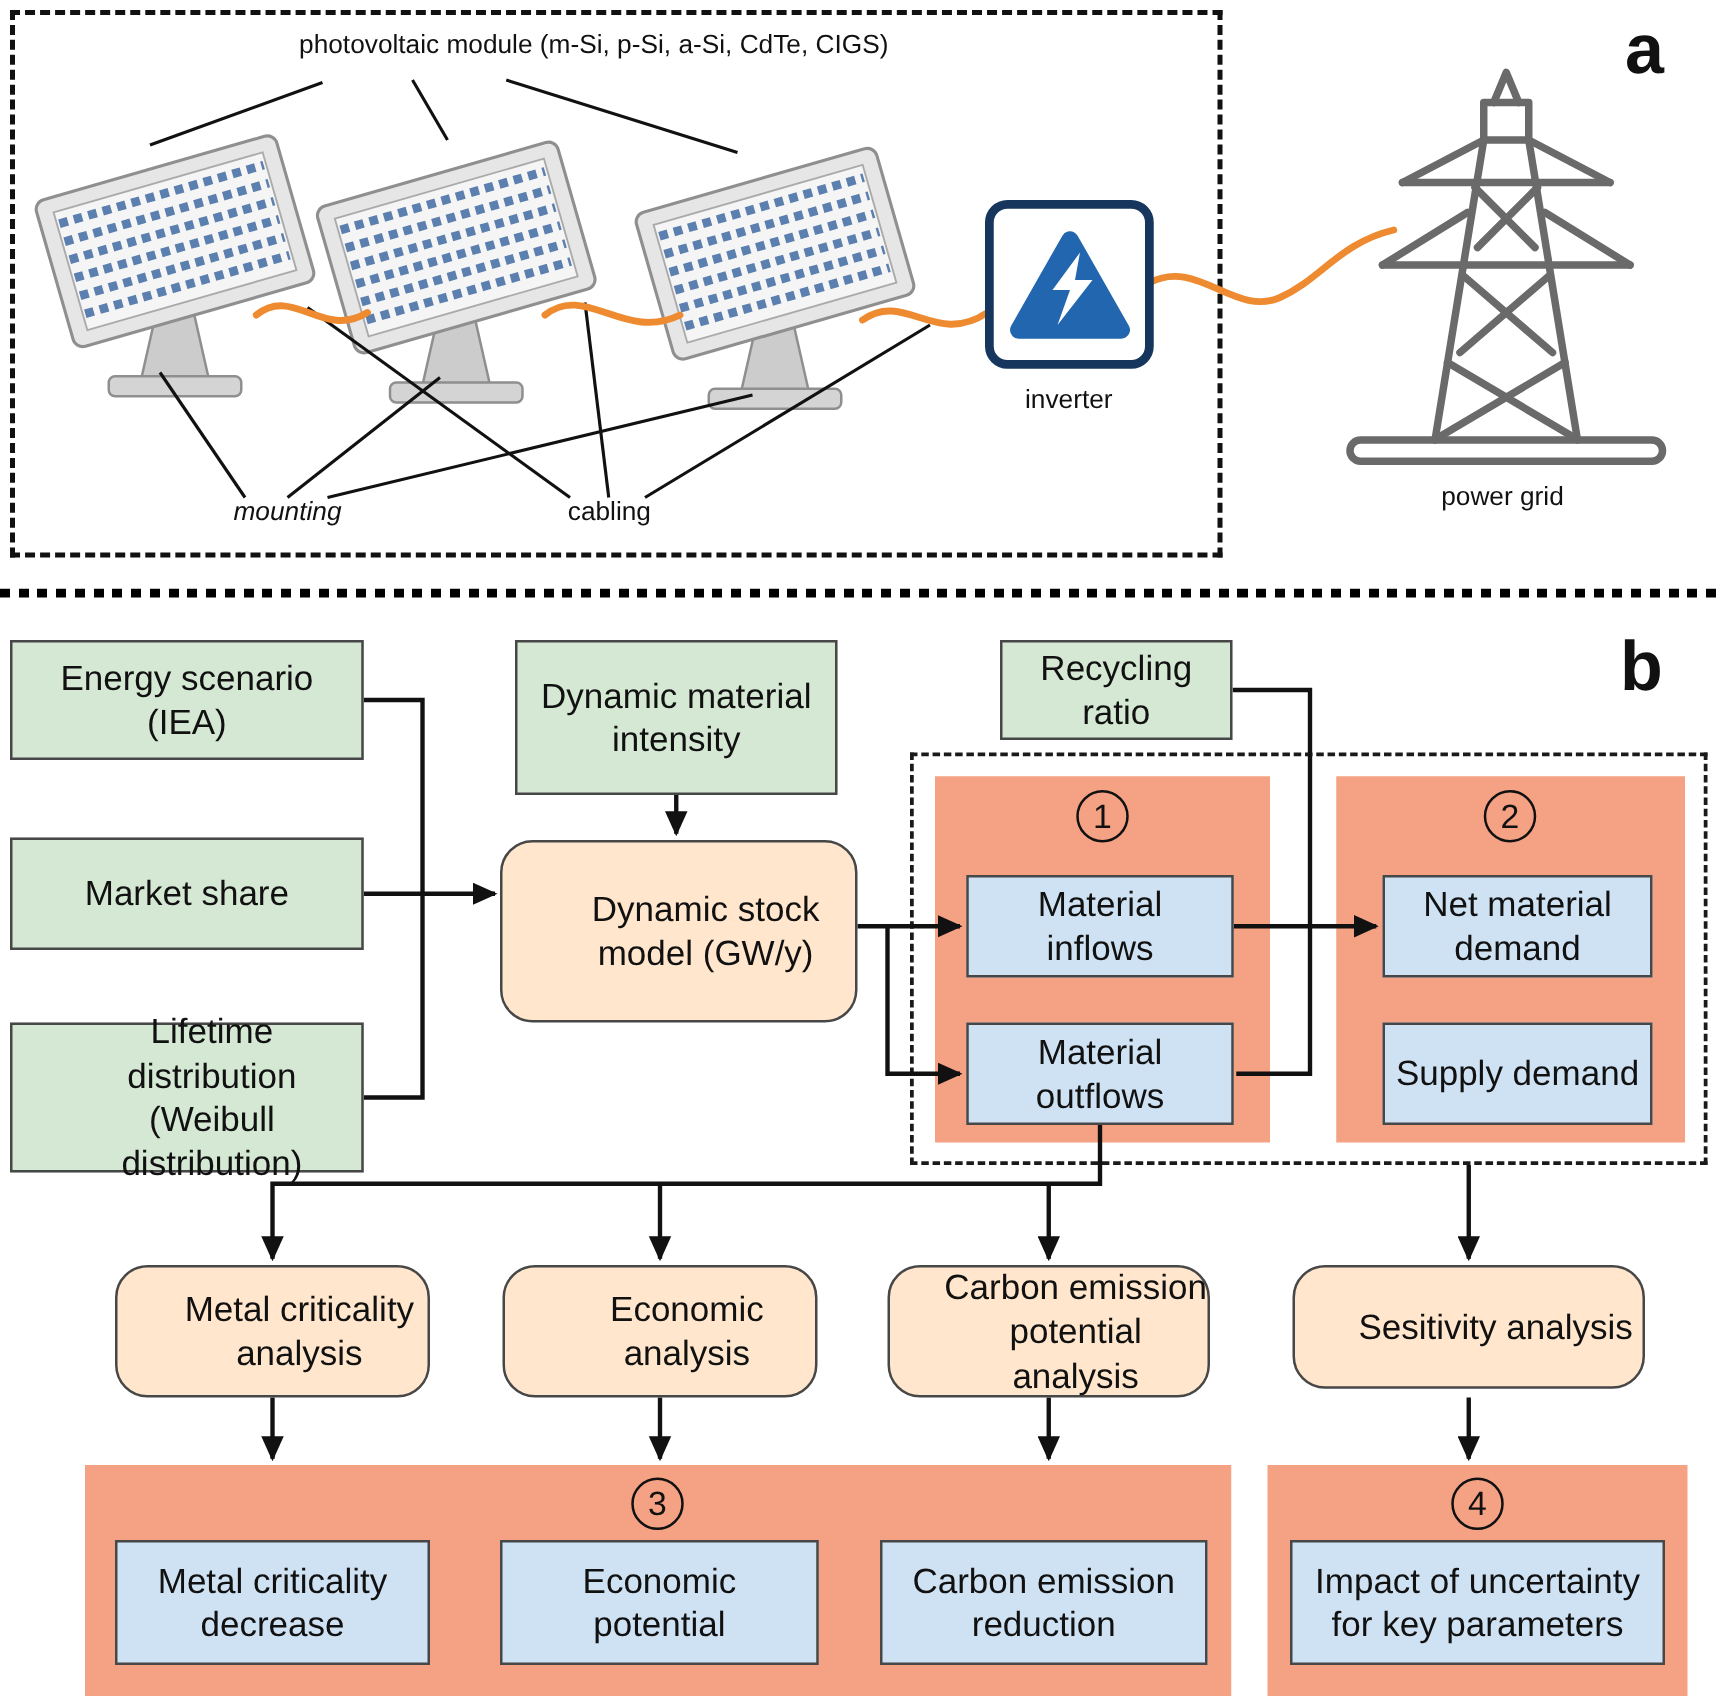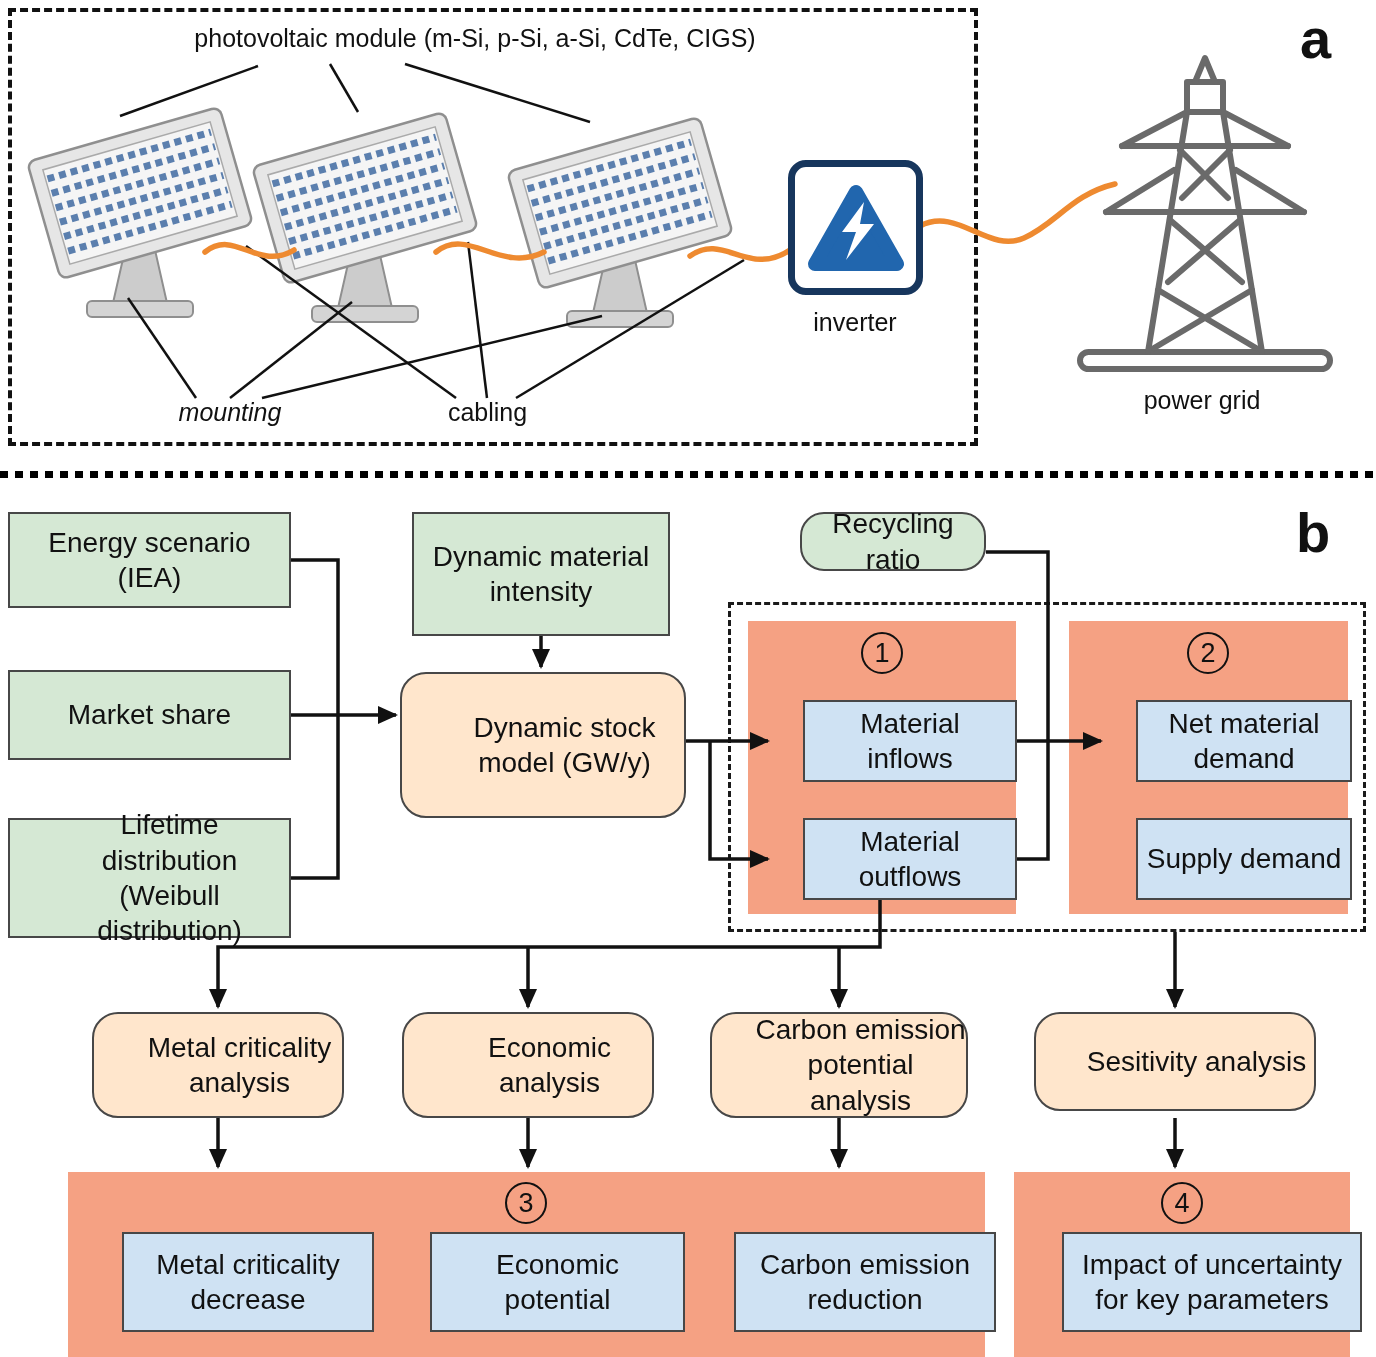--- a/index.html
+++ b/index.html
@@ -2,29 +2,29 @@
 <html><head>
 <meta charset="utf-8">
 <style>
   * { margin:0; padding:0; box-sizing:border-box; }
   body { font-family:"Liberation Sans", sans-serif; background:#ffffff; color:#111; }
   #canvas { position:relative; width:1376px; height:1357px; background:#fff; overflow:hidden; }
   .abs { position:absolute; }
   .box { display:flex; align-items:center; justify-content:center; text-align:center;
          white-space:pre-line; font-size:28px; line-height:1.26; z-index:3; }
   .green  { background:#d5e8d4; border:2.5px solid #474747; }
-  .blue   { background:#cfe2f3; border:2.5px solid #474747;margin-left:30px; }
+  .blue   { background:#cfe2f3; border:2.5px solid #474747; }
   .orange { background:#ffe6cc; border:2.5px solid #474747; border-radius:26px;padding-left:43px; }
   .salmon { background:#f5a183; z-index:1; }
   .dashed-region { border:3px dashed #1a1a1a; z-index:1; }
   .circle-num { width:42px; height:42px; border:2.5px solid #111; border-radius:50%;
                 display:flex; align-items:center; justify-content:center;
                 font-size:27px; z-index:3; }
   .corner { font-size:56px; font-weight:bold; z-index:3; }
-  .a-label { font-size:25px; text-align:center; z-index:3; white-space:pre-line; }
+  .a-label { font-size:21px; text-align:center; z-index:3; white-space:pre-line; }
   #arrows, #a-art { position:absolute; left:0; top:0; z-index:2; pointer-events:none; }
   .panel-a-border { left:8px; top:8px; width:970px; height:438px; border:4px dashed #111; z-index:1; }
   .divider { left:0; top:471px; width:1376px; height:7px;
              background:repeating-linear-gradient(90deg,#000 0 8px,transparent 8px 15px); z-index:1; }
   .inverter-box { left:788px; top:160px; width:135px; height:135px; background:#fff;
                   border:7px solid #17365d; border-radius:18px;
                   display:flex; align-items:center; justify-content:center; z-index:3; }
   .pv-module { z-index:1; }
 </style>
 </head>
@@ -178,21 +178,21 @@
   </svg>
 
   <div class="abs box green" style="left:8px; top:512px; width:283px; height:96px;">Energy scenario
 (IEA)</div>
   <div class="abs box green" style="left:8px; top:670px; width:283px; height:90px;">Market share</div>
   <div class="abs box green" style="left:8px; top:818px; width:283px; height:120px;padding-left:40px;">Lifetime distribution
 (Weibull
 distribution)</div>
   <div class="abs box green" style="left:412px; top:512px; width:258px; height:124px;">Dynamic material
 intensity</div>
-  <div class="abs box green" style="left:800px; top:512px; width:186px; height:59px;border-radius:24px;">Recycling
+  <div class="abs box green" style="left:800px; top:512px; width:186px; height:80px;">Recycling
 ratio</div>
 
   <div class="abs box orange" style="left:400px; top:672px; width:286px; height:146px;">Dynamic stock
 model (GW/y)</div>
 
   <div class="abs circle-num" style="left:861px; top:632px;">1</div>
   <div class="abs box blue" style="left:773px; top:700px; width:214px; height:82px;">Material
 inflows</div>
   <div class="abs box blue" style="left:773px; top:818px; width:214px; height:82px;">Material
 outflows</div>

